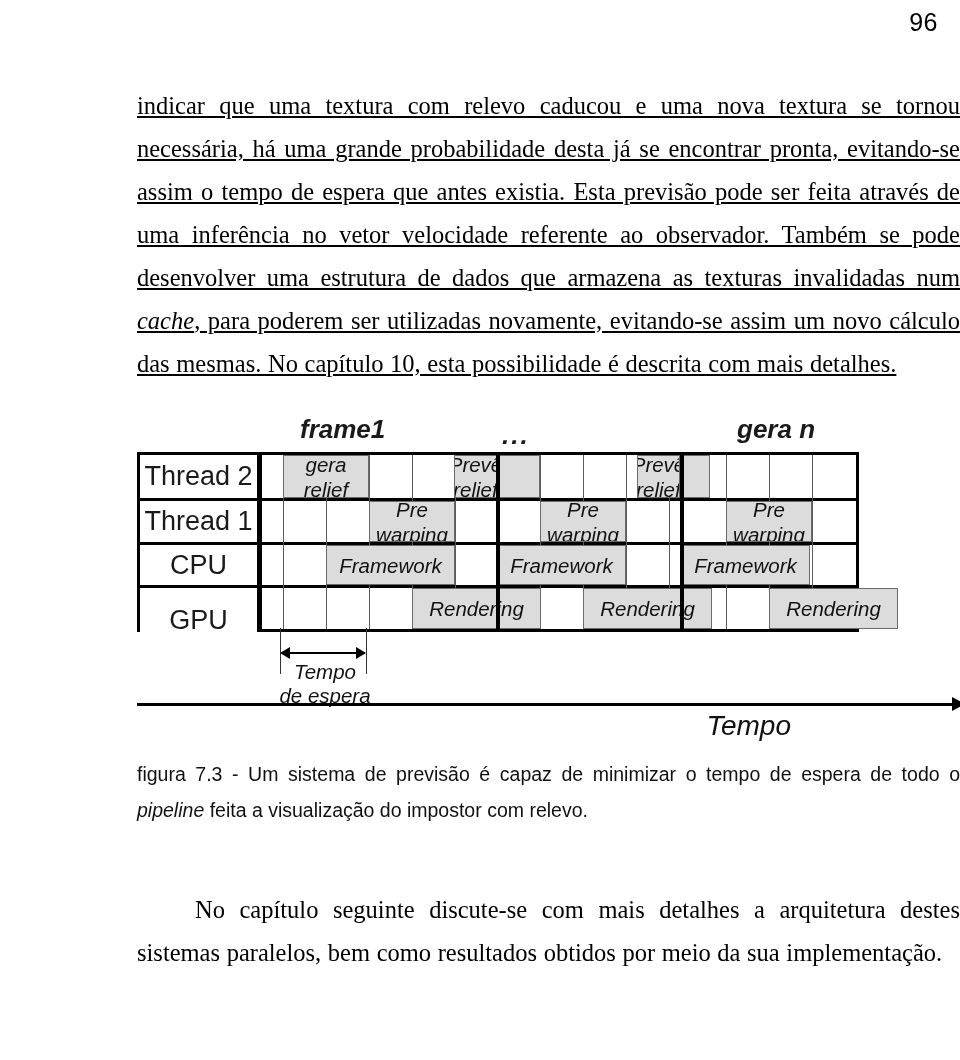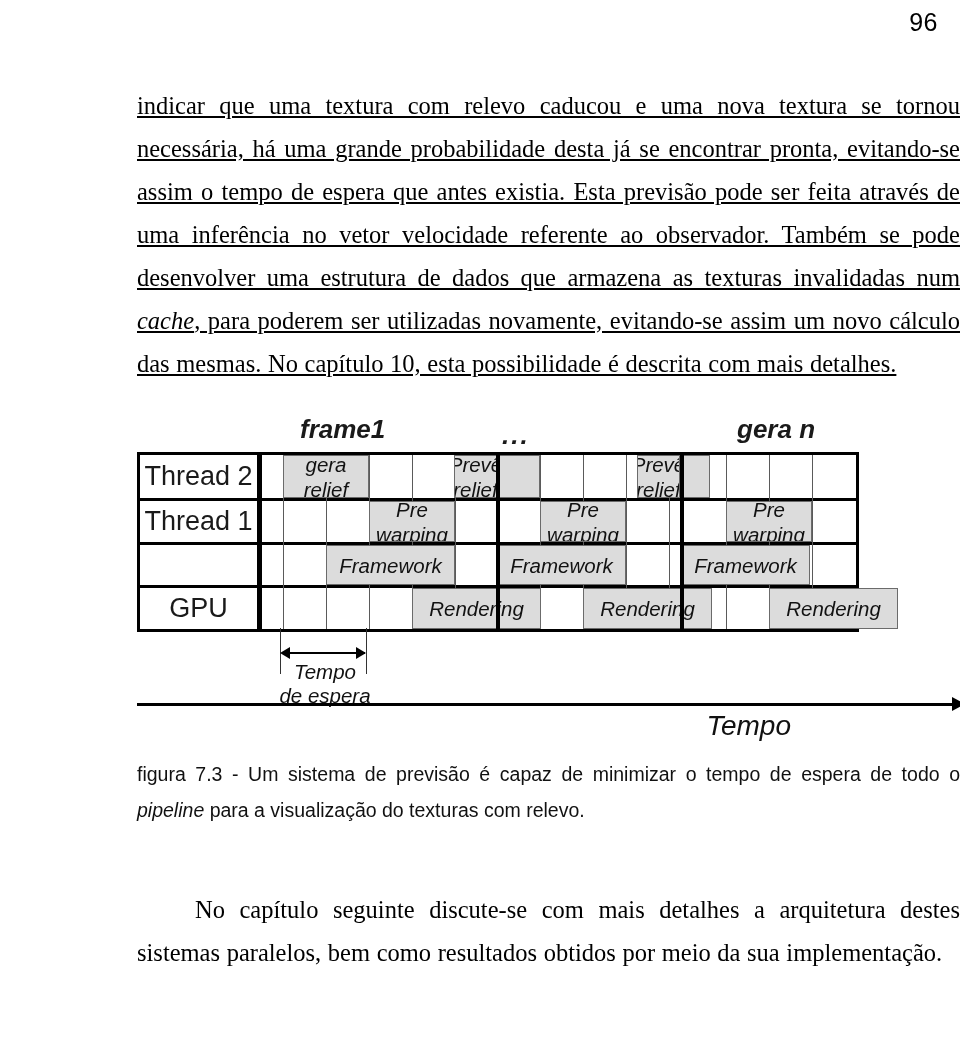--- a/index.html
+++ b/index.html
@@ -243,21 +243,22 @@
   <div class="frame-title" id="frame-title-n">gera n</div>
 
   <div id="chart">
 
     <div class="row-sep" style="top:43px;"></div>
     <div class="row-sep" style="top:87px;"></div>
     <div class="row-sep" style="top:130px;"></div>
 
     <div class="rowlabel" style="top:0px;   height:43px;">Thread 2</div>
     <div class="rowlabel" style="top:46px;  height:41px;">Thread 1</div>
-    <div class="rowlabel" style="top:133px; height:41px;">GPU</div>
+    <div class="rowlabel" style="top:90px;  height:40px;">CPU</div>
+    <div class="rowlabel" style="top:145px; height:41px;">GPU</div>
 
     <div id="label-sep"></div>
 
     <div class="cell-div" style="left:143px;"></div>
     <div class="cell-div" style="left:186px;"></div>
     <div class="cell-div" style="left:229px;"></div>
     <div class="cell-div" style="left:272px;"></div>
     <div class="cell-div" style="left:315px;"></div>
     <div class="cell-div" style="left:400px;"></div>
     <div class="cell-div" style="left:443px;"></div>
@@ -303,17 +304,17 @@
     <div class="arrowhead" style="left:219px; top:235px; border-left:10px solid #000;"></div>
     <div id="wait-label" style="left:118px; top:248px; width:140px;">Tempo
 de espera</div>
   </div>
 
   <div id="time-axis-line"></div>
   <div id="time-axis-head"></div>
   <div id="time-axis-label">Tempo</div>
 </div>
 
-<div id="caption"><span>figura 7.3  - Um sistema de previsão é capaz de minimizar o tempo de espera de todo o </span><span class="it">pipeline</span><span> para a visualização do texturas com relevo.</span></div>
+<div id="caption"><span>figura 7.3  - Um sistema de previsão é capaz de minimizar o tempo de espera de todo o </span><span class="it">pipeline</span><span> feita a visualização do impostor com relevo.</span></div>
 
 <div class="textcol" id="para-bottom">
   <p class="body indent">No capítulo seguinte discute-se com mais detalhes a arquitetura destes sistemas paralelos, bem como resultados obtidos por meio da sua implementação.</p>
 </div>
 
 </body></html>

